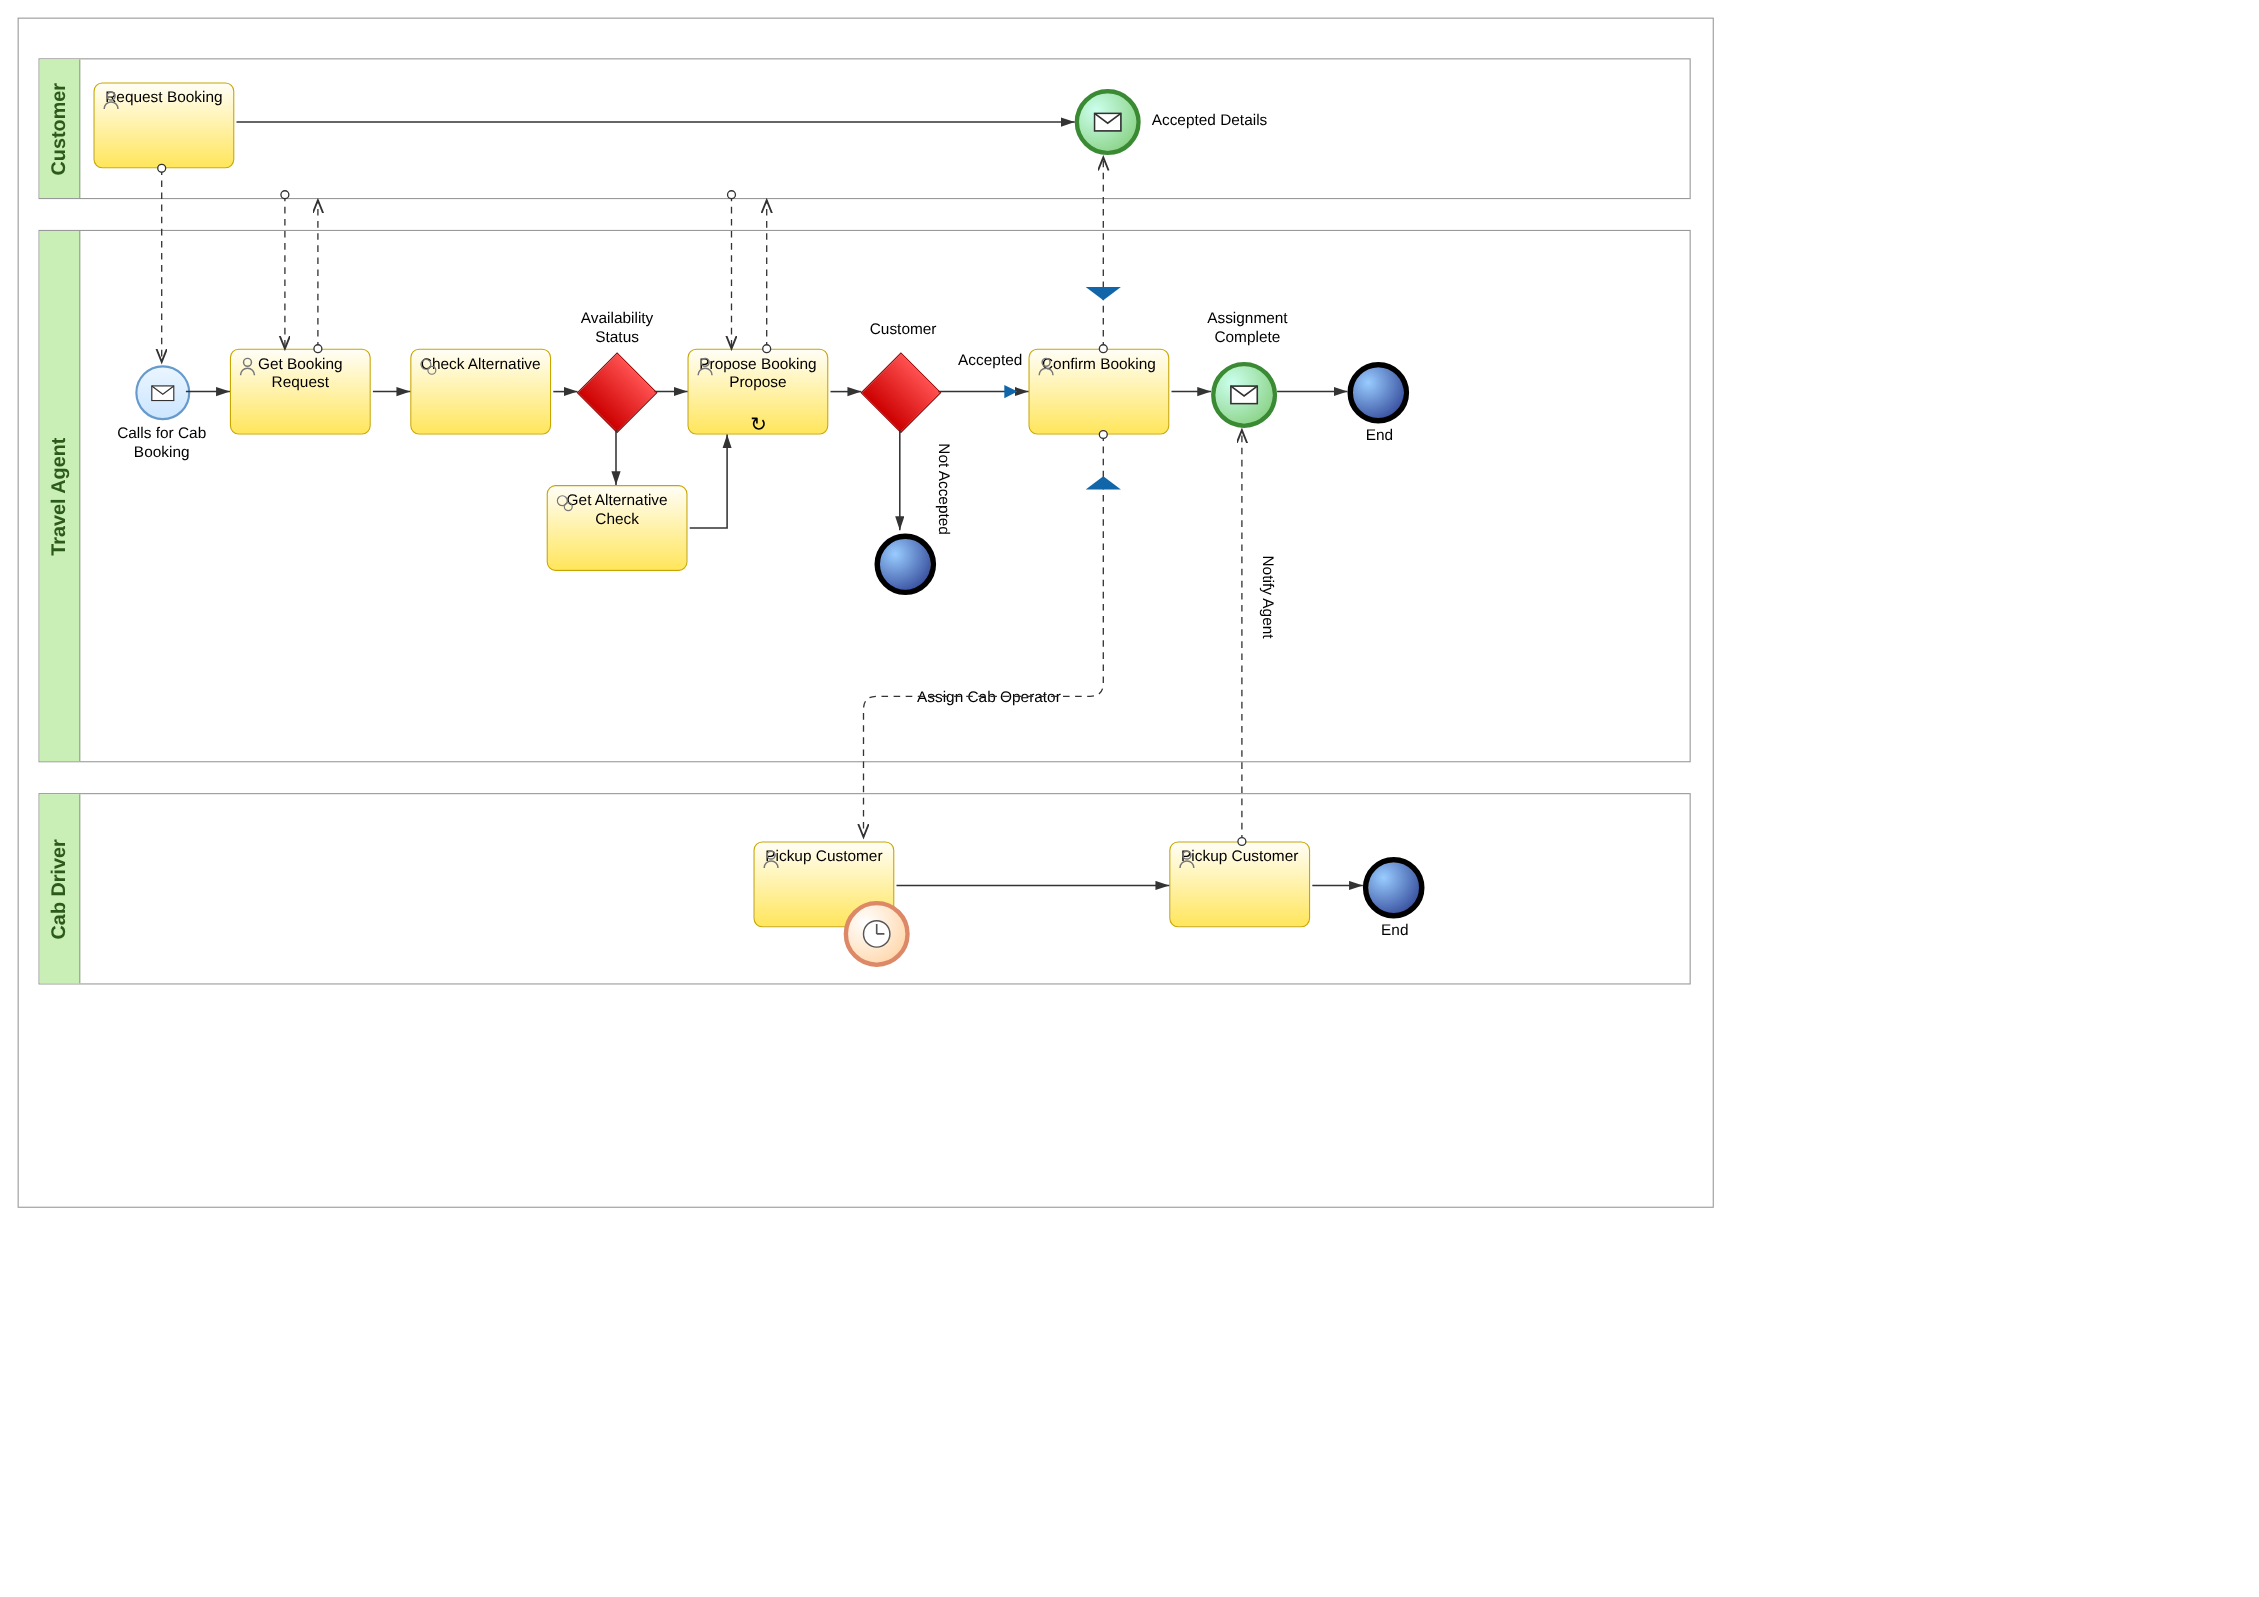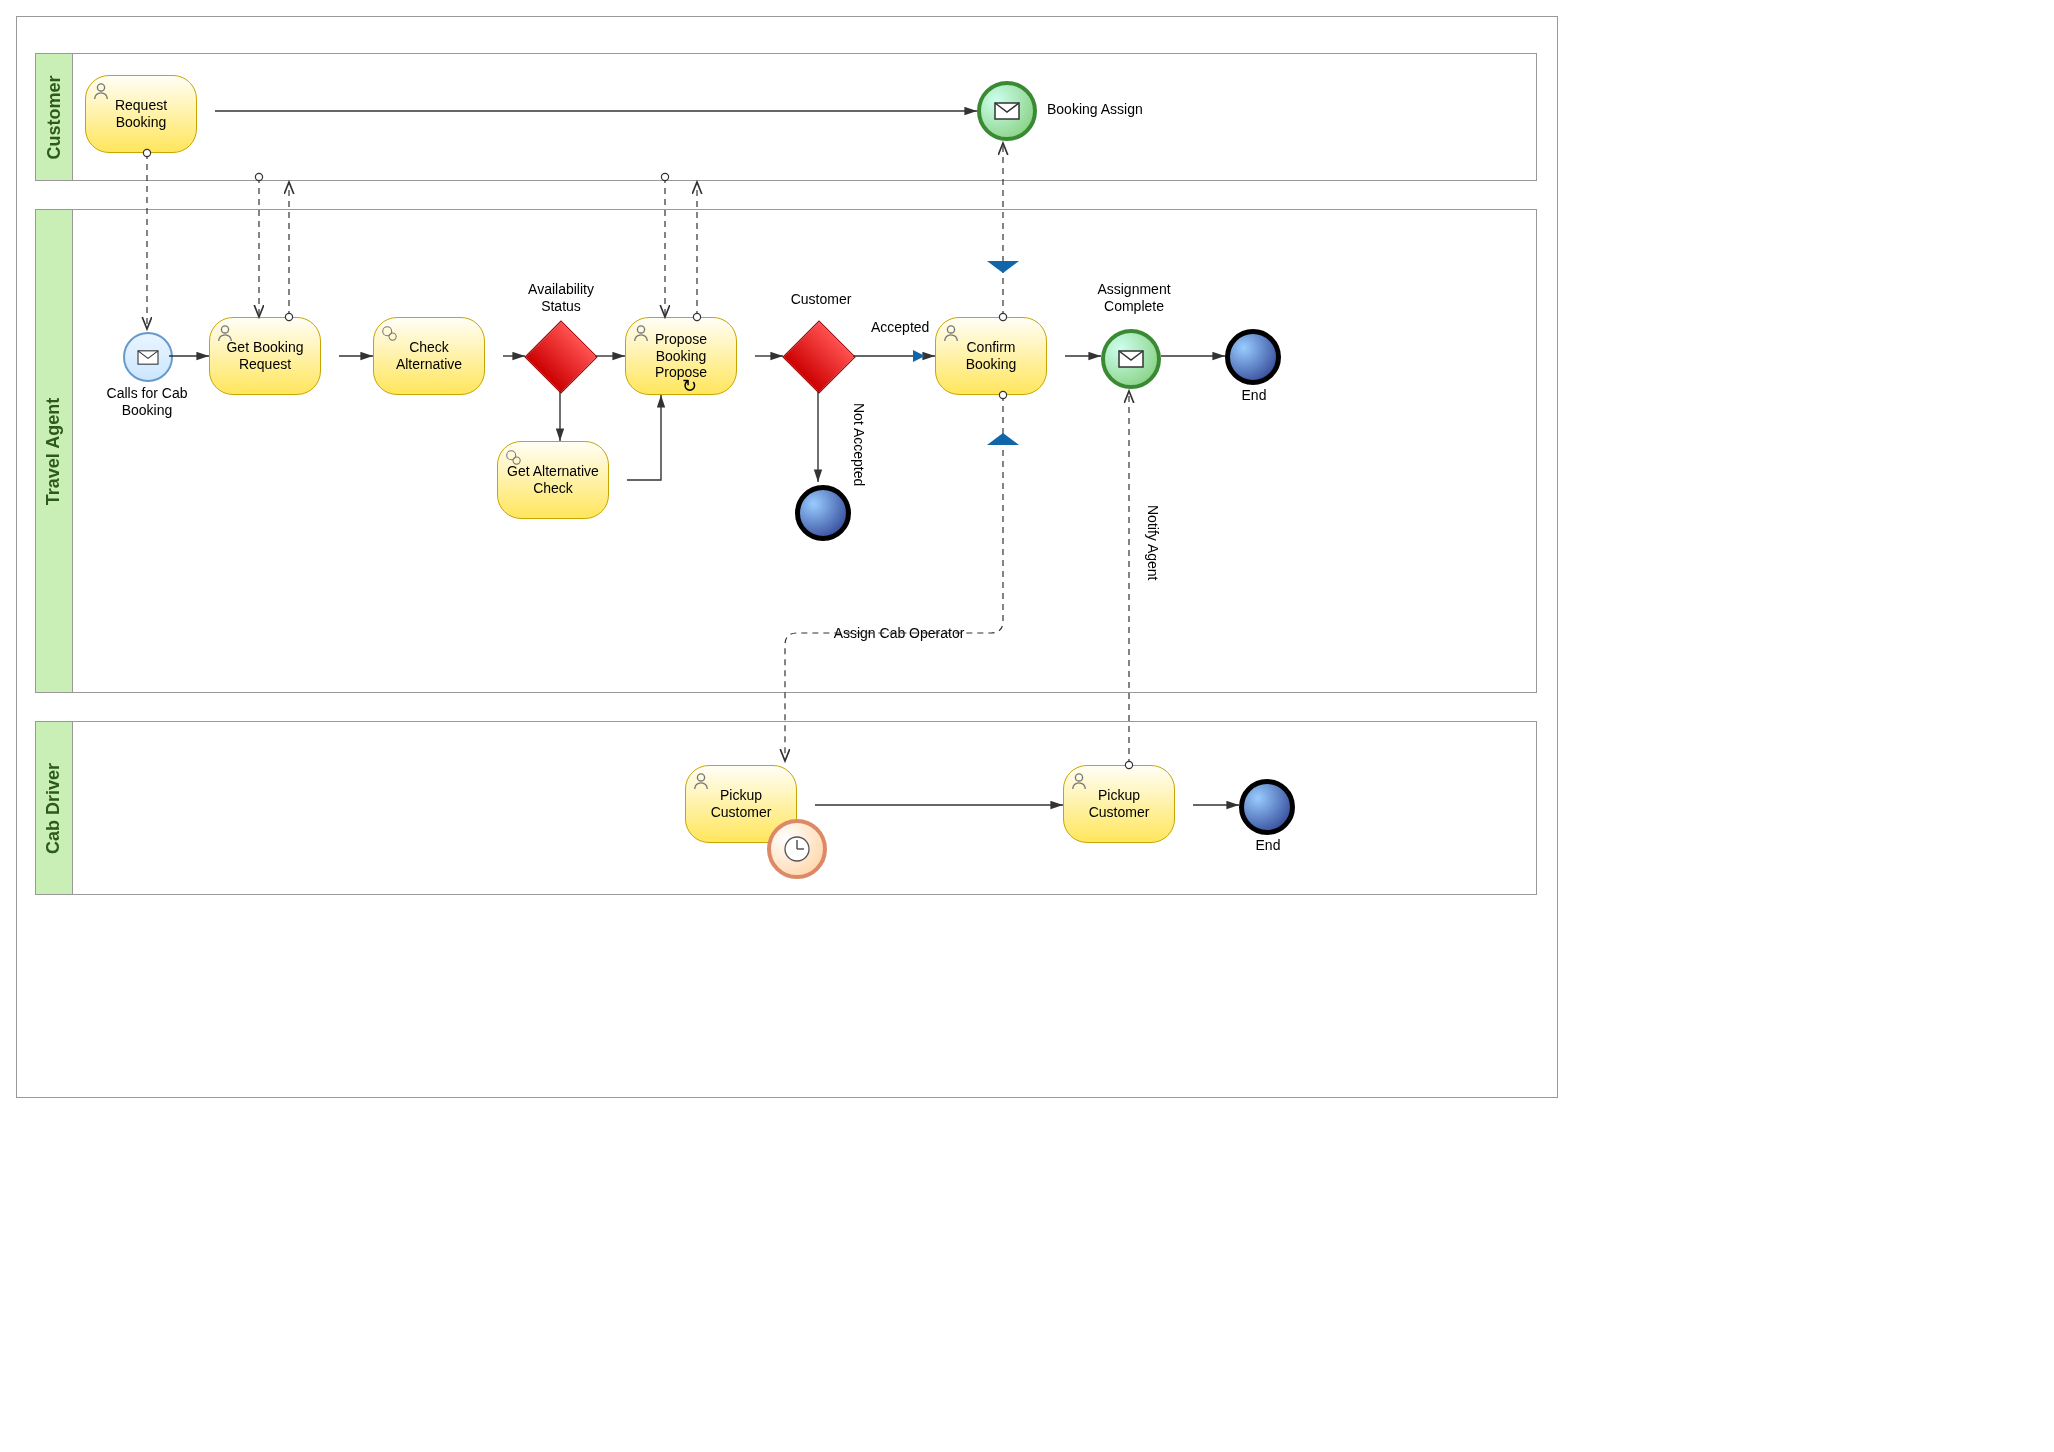--- a/index.html
+++ b/index.html
@@ -1,20 +1,20 @@
 <!DOCTYPE html>
 <html><head>
 <meta charset="utf-8">
 <style>
 body{margin:0;font-family:Arial,Helvetica,sans-serif;background:#fff}
 .canvas{position:relative;width:1540px;height:1080px;border:1px solid #999;margin:16px}
 .lane{position:absolute;border:1px solid #999;background:#fff}
 .lane-label{position:absolute;left:0;top:0;bottom:0;width:36px;background:#c9eeb6;border-right:1px solid #999;display:flex;align-items:center;justify-content:center}
 .lane-label span{transform:rotate(-90deg);white-space:nowrap;font-weight:bold;font-size:18px;color:#2b5a1a}
-.task{position:absolute;width:112px;height:78px;border-radius:24px;border:1px solid #c8a600;background:linear-gradient(#fffef6,#ffe65c);display:flex;align-items:center;justify-content:center;text-align:center;font-size:14px;line-height:1.2;padding:4px;box-sizing:border-box}
+.task{position:absolute;width:128px;height:78px;border-radius:8px;border:1px solid #c8a600;background:linear-gradient(#fffef6,#ffe65c);display:flex;align-items:flex-start;justify-content:center;text-align:center;font-size:14px;line-height:1.2;padding:4px;box-sizing:border-box}
 .task .ico{position:absolute;left:6px;top:6px}
 .start-event{position:absolute;width:46px;height:46px;border-radius:50%;border:2px solid #69c;background:linear-gradient(#eaf5ff,#cce6ff);display:flex;align-items:center;justify-content:center}
 .end-event{position:absolute;width:46px;height:46px;border-radius:50%;border:5px solid #000;background:radial-gradient(circle at 30% 30%,#9cf,#238);}
 .msg-event{position:absolute;width:52px;height:52px;border-radius:50%;border:4px solid #3a8a34;background:radial-gradient(circle at 30% 30%,#cfe,#7dc970);display:flex;align-items:center;justify-content:center}
 .gateway{position:absolute;width:50px;height:50px;transform:rotate(45deg);background:linear-gradient(#ff5050,#c00);border:1px solid #900}
 .timer-badge{position:absolute;width:52px;height:52px;border-radius:50%;border:4px solid #d86;background:radial-gradient(circle at 30% 30%,#fff,#ffcf9a);display:flex;align-items:center;justify-content:center}
 .label{position:absolute;font-size:14px;text-align:center;line-height:1.2}
 .vlabel{position:absolute;font-size:14px;writing-mode:vertical-rl;text-orientation:mixed}
 svg.edges{position:absolute;left:0;top:0;width:100%;height:100%;pointer-events:none}
 .loop-mark{position:absolute;font-size:18px}
@@ -49,21 +49,21 @@
       </svg>
     <span>Request Booking</span>
   </div>
 
   <div class="msg-event" style="left:960px;top:64px">
     <svg width="26" height="18" viewBox="0 0 26 18">
         <rect x="1" y="1" width="24" height="16" fill="#fff" stroke="#333" stroke-width="1.5"></rect>
         <path d="M1 1l12 9 12-9" fill="none" stroke="#333" stroke-width="1.5"></path>
       </svg>
   </div>
-  <div class="label" style="left:1030px;top:84px;width:140px;text-align:left">Booking Assign</div>
+  <div class="label" style="left:1030px;top:84px;width:140px;text-align:left">Accepted Details</div>
 
   <div class="start-event" style="left:106px;top:315px">
     <svg width="22" height="15" viewBox="0 0 26 18">
         <rect x="1" y="1" width="24" height="16" fill="#fff" stroke="#333" stroke-width="1.3"></rect>
         <path d="M1 1l12 9 12-9" fill="none" stroke="#333" stroke-width="1.3"></path>
       </svg>
   </div>
   <div class="label" style="left:80px;top:368px;width:100px">Calls for Cab Booking</div>
 
   <div class="task" style="left:192px;top:300px">

